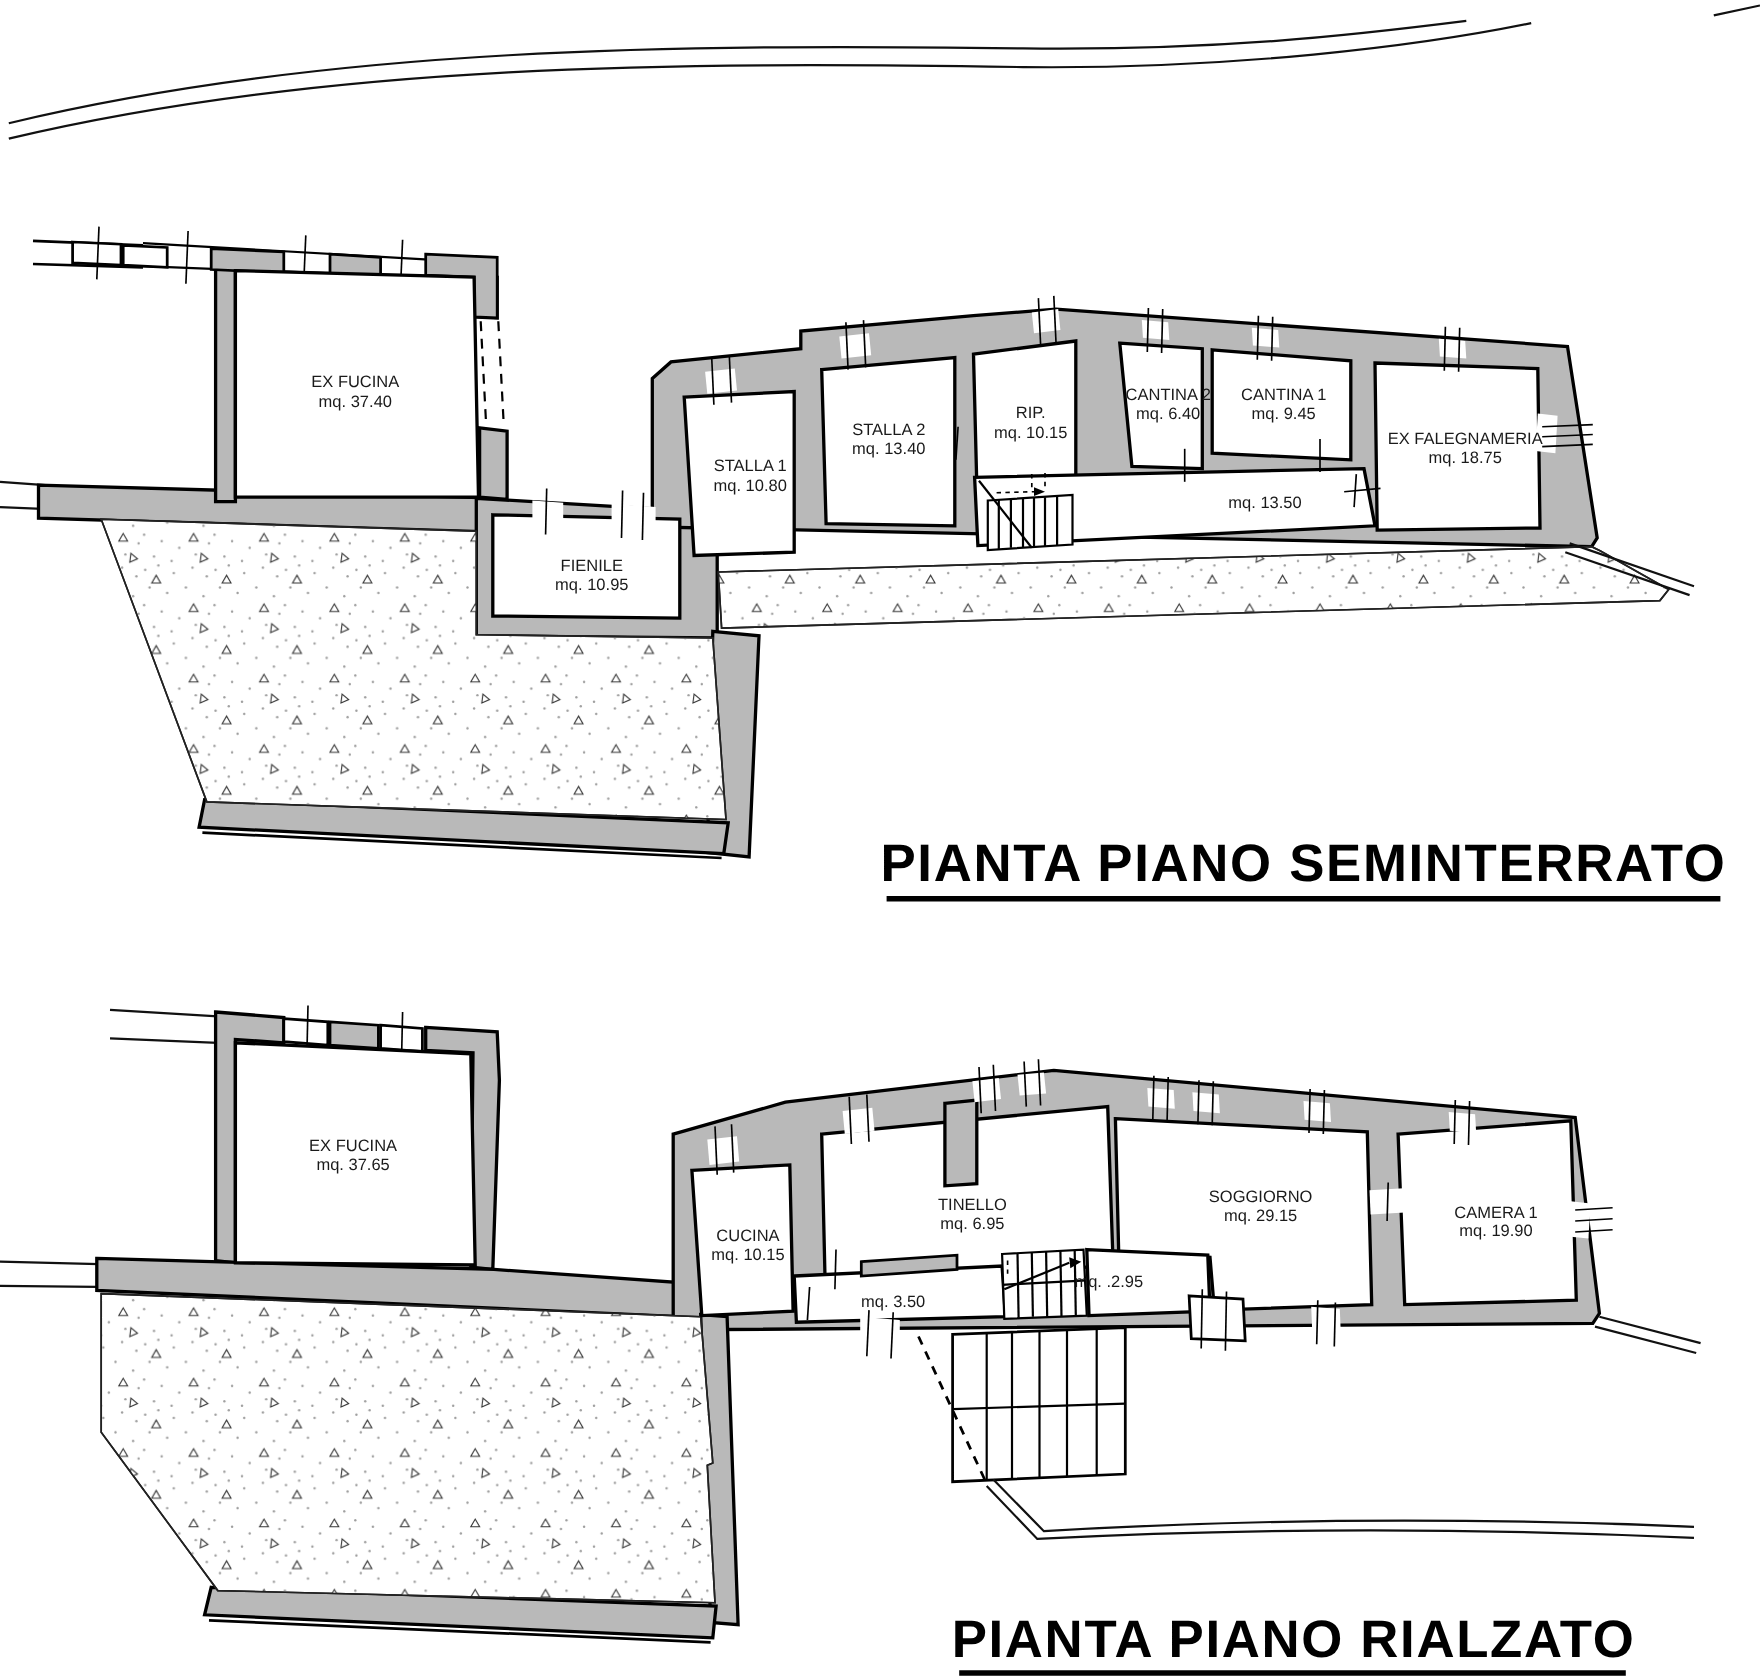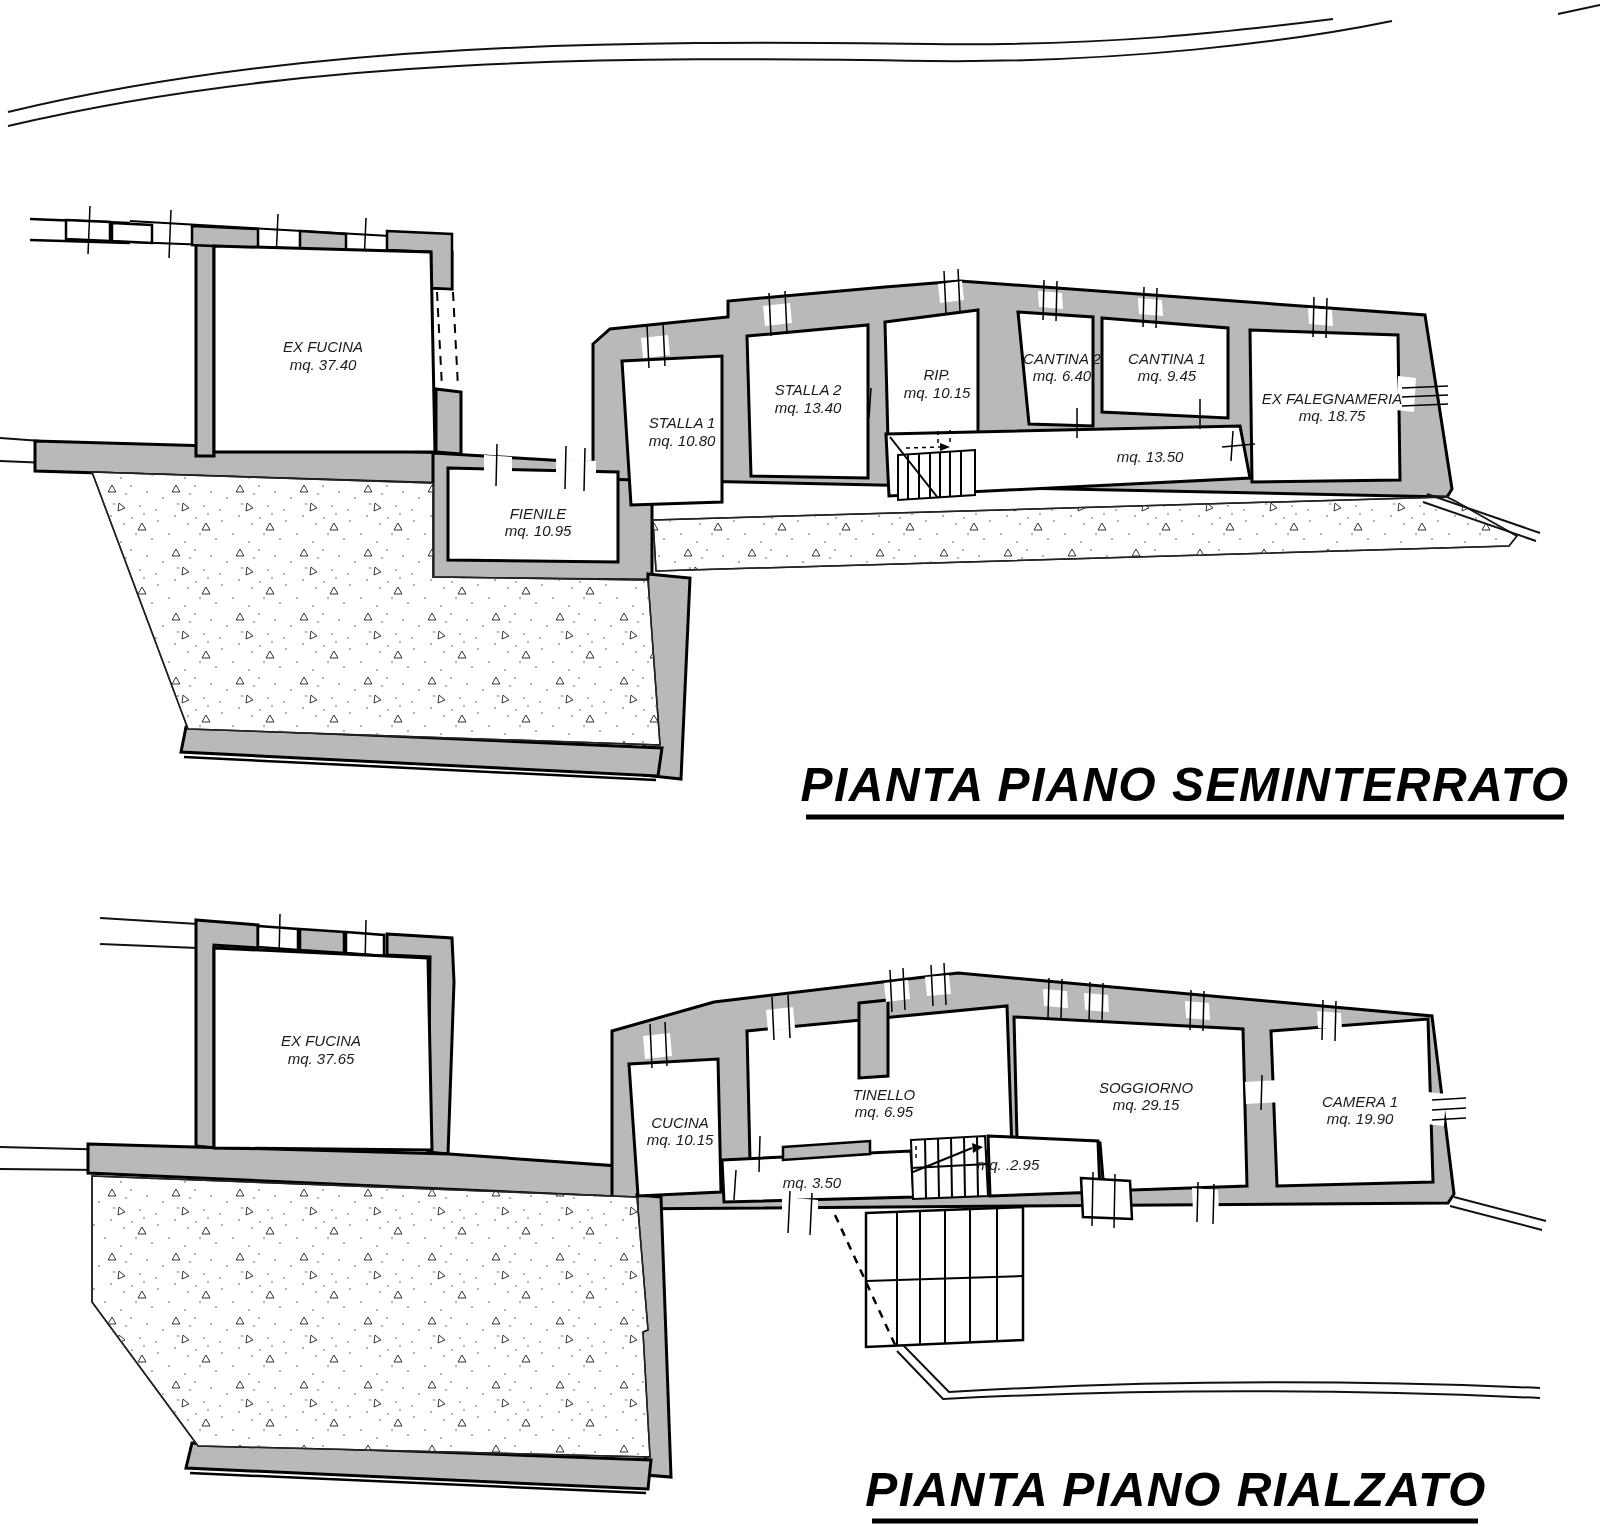--- a/index.html
+++ b/index.html
@@ -1,17 +1,17 @@
 <!DOCTYPE html>
 <html><head>
 <meta charset="utf-8">
 <style>
   html,body{margin:0;padding:0;background:#ffffff;}
   .canvas{position:relative;width:1600px;height:1526px;background:#ffffff;overflow:hidden;
-          font-family:"Liberation Sans", sans-serif;font-style:italic;}
+          font-family:"Liberation Sans", sans-serif;}
   svg{position:absolute;left:0;top:0;}
   text{font-family:"Liberation Sans", sans-serif;fill:#1a1a1a;}
   .room-label{font-size:15px;text-anchor:middle;}
   .plan-title{font-size:48px;font-weight:bold;text-anchor:middle;letter-spacing:1.5px;fill:#000;}
 </style>
 </head>
 <body>
 
 <div class="canvas">
 <svg width="1600" height="1526" viewBox="0 0 1600 1526">

